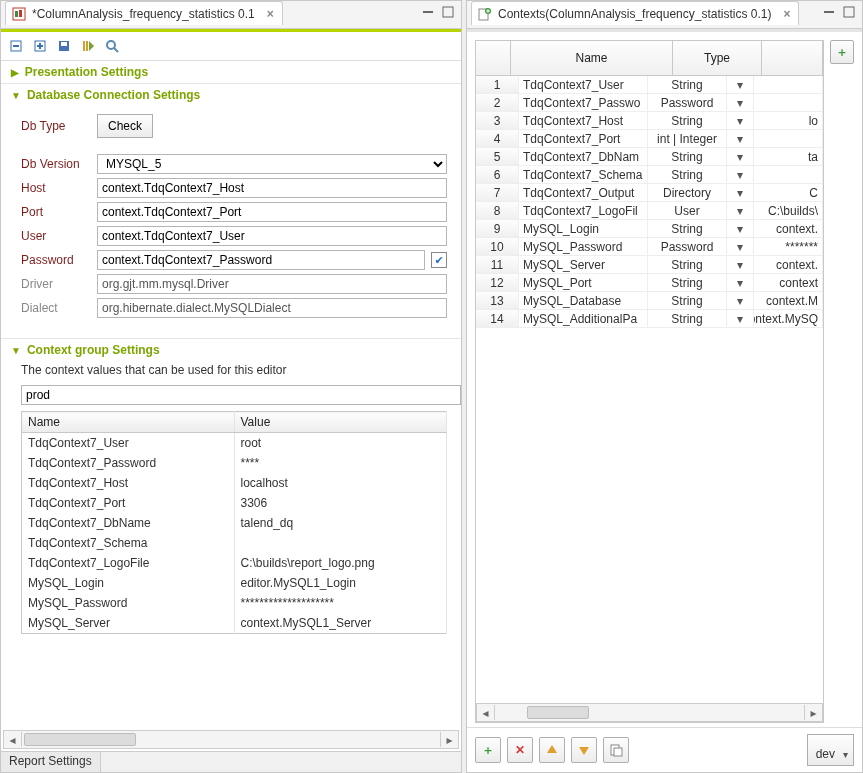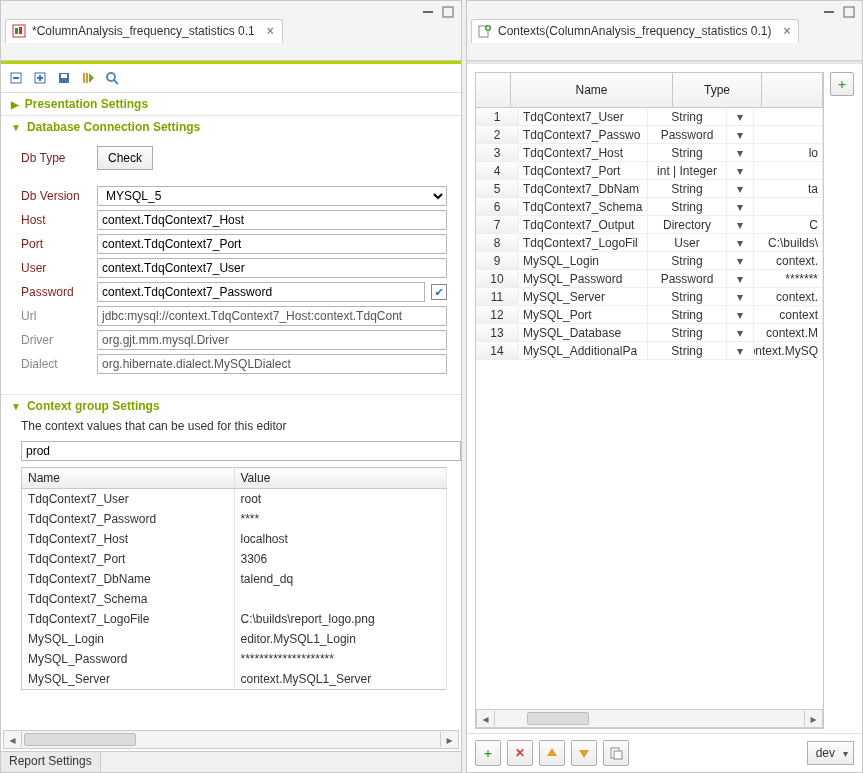--- a/index.html
+++ b/index.html
@@ -1,20 +1,20 @@
 <!DOCTYPE html>
 <html><head>
 <meta charset="utf-8">
 <style>
 html,body{margin:0;padding:0;font-family:"Segoe UI",Tahoma,Arial,sans-serif;font-size:12px;color:#333;background:#fff;height:100%}
 .app{display:flex;width:863px;height:773px;background:#eee;box-sizing:border-box}
 .pane{background:#fff;border:1px solid #c8c8c8;display:flex;flex-direction:column;min-width:0}
 .pane-left{width:460px;margin-right:4px}
 .pane-right{flex:1}
-.tabbar{height:27px;background:#f4f4f4;border-bottom:1px solid #ccc;display:flex;align-items:center;padding:16px 4px;position:relative}
+.tabbar{height:27px;background:#f4f4f4;border-bottom:1px solid #ccc;display:flex;align-items:flex-start;padding:0 4px;position:relative}
 .tab{height:23px;background:#fff;border:1px solid #ccc;border-bottom:none;display:flex;align-items:center;padding:0 8px 0 6px;gap:6px;border-radius:3px 3px 0 0;font-size:12px;color:#333;max-width:300px;white-space:nowrap;overflow:hidden}
 .tab .icon{width:14px;height:14px;display:inline-flex;align-items:center;justify-content:center}
 .tab-close{color:#888;font-weight:bold;cursor:pointer;margin-left:6px}
 .tb-icons{position:absolute;right:6px;top:4px;display:flex;gap:6px}
 .tb-icons .tb{width:14px;height:14px;border-radius:50%;display:inline-flex;align-items:center;justify-content:center;color:#555;cursor:pointer}
 .accent{height:3px;background:#b9d300}
 .toolbar{height:24px;display:flex;align-items:center;gap:2px;padding:2px 4px;border-bottom:1px solid #ddd}
 .tbtn{width:20px;height:20px;display:inline-flex;align-items:center;justify-content:center;border:1px solid transparent;cursor:pointer;color:#555}
 .body{flex:1;overflow:auto;padding:0 0 4px 0}
 .section-head{display:flex;align-items:center;gap:6px;padding:4px 10px;color:#7da600;font-weight:bold;cursor:pointer}
@@ -58,21 +58,21 @@
 .gc2{width:70px;justify-content:center}
 .gc2a{width:18px;justify-content:center;color:#555}
 .gc3{width:60px;justify-content:flex-end}
 .addbtn{width:22px;height:22px;border:1px solid #adadad;background:linear-gradient(#fdfdfd,#ececec);display:flex;align-items:center;justify-content:center;color:#3a9a3a;font-weight:bold;cursor:pointer;border-radius:2px}
 .right-bottom{display:flex;align-items:center;gap:6px;padding:6px 8px;border-top:1px solid #ddd}
 .sq{width:24px;height:24px;border:1px solid #adadad;background:linear-gradient(#fdfdfd,#ececec);display:inline-flex;align-items:center;justify-content:center;cursor:pointer;border-radius:2px}
 .sq.green{color:#3a9a3a;font-weight:bold}
 .sq.red{color:#d23b3b;font-weight:bold}
 .sq.up{color:#e09a1e}
 .sq.dn{color:#e09a1e}
-.devsel{height:22px;border:1px solid #adadad;background:linear-gradient(#fdfdfd,#ececec);padding:0 18px 0 8px;display:flex;align-items:center;position:relative}
+.devsel{height:22px;border:1px solid #adadad;background:linear-gradient(#fdfdfd,#ececec);padding:8px 18px 0 8px;display:flex;align-items:center;position:relative}
 .devsel:after{content:"▾";position:absolute;right:5px;color:#555;font-size:10px}
 svg{display:block}
 </style>
 </head>
 <body>
 
 <div class="app">
 
   <div class="pane pane-left">
     <div class="tabbar">
@@ -168,24 +168,20 @@
           <input class="input" value="context.TdqContext7_Port" style="">
         </div>
         <div class="frow">
           <span class="flabel">User</span>
           <input class="input" value="context.TdqContext7_User" style="">
         </div>
         <div class="frow">
           <span class="flabel">Password</span>
           <input class="input" value="context.TdqContext7_Password" style="">
           <span class="chk">✔</span>
-        </div>
-        <div class="frow">
-          <span class="flabel dim">Url</span>
-          <input class="input" readonly="" style="color: rgb(85, 85, 85);" value="jdbc:mysql://context.TdqContext7_Host:context.TdqCont">
         </div>
         <div class="frow">
           <span class="flabel dim">Driver</span>
           <input class="input" readonly="" style="color: rgb(85, 85, 85);" value="org.gjt.mm.mysql.Driver">
         </div>
         <div class="frow">
           <span class="flabel dim">Dialect</span>
           <input class="input" readonly="" style="color: rgb(85, 85, 85);" value="org.hibernate.dialect.MySQLDialect">
         </div>
       </div>

